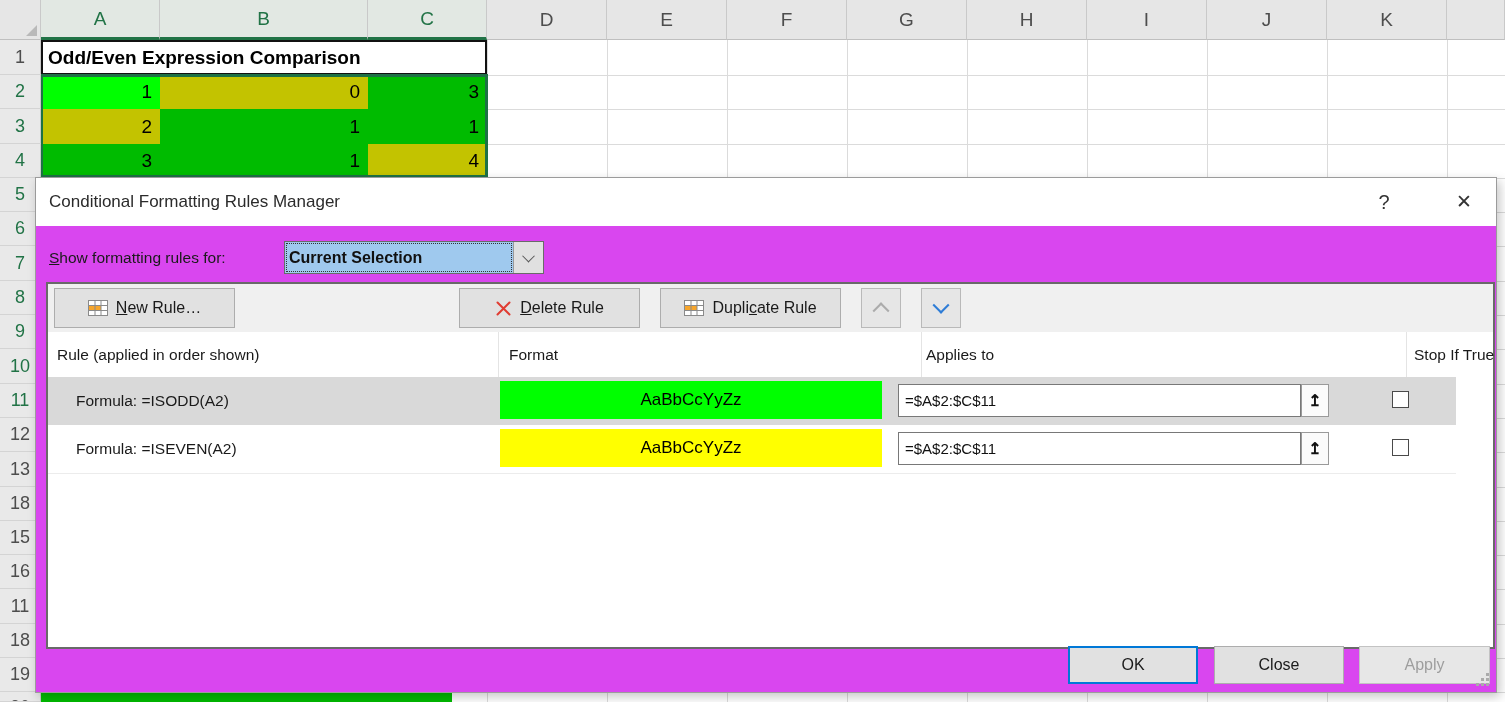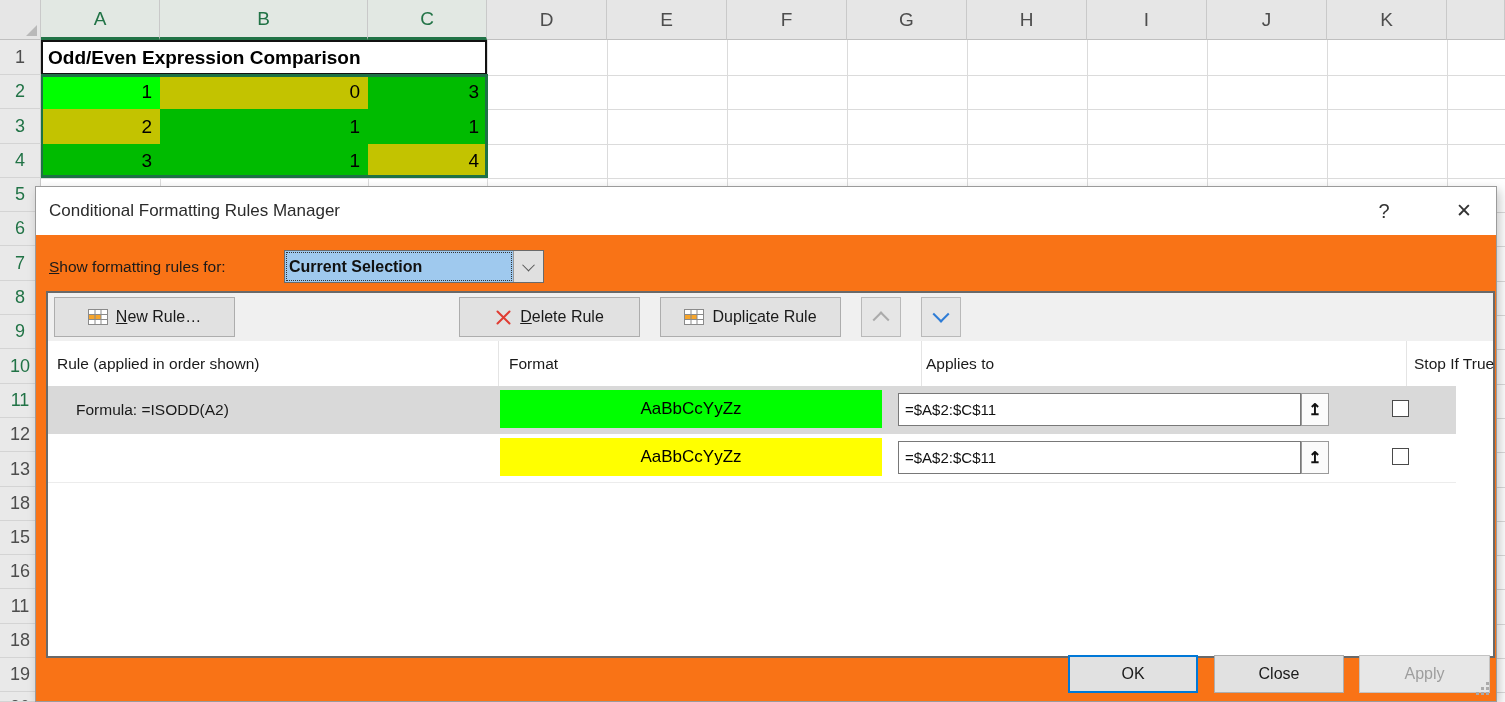--- a/index.html
+++ b/index.html
@@ -22,21 +22,21 @@
   .hln{position:absolute;left:41px;right:0;height:1px;background:#DBDBDB;}
   .cell{position:absolute;display:flex;align-items:center;justify-content:flex-end;
     padding-right:8px;box-sizing:border-box;font-size:19px;color:#000;z-index:2;}
   .titlecell{position:absolute;left:41px;top:40px;width:446px;height:35px;background:#fff;
     box-sizing:border-box;border:2px solid #111;display:flex;align-items:center;
     padding-left:5px;font-size:19px;font-weight:bold;color:#000;z-index:2;}
   .selbox{position:absolute;left:40px;top:74px;width:448px;height:104px;box-sizing:border-box;
     border:3px solid #1E7145;z-index:3;}
   .r20strip{position:absolute;left:41px;top:693px;width:411px;height:9px;background:#00BB00;z-index:2;}
   
-  #dialog{position:absolute;left:35px;top:186px;width:1462px;height:516px;background:#f97316;
+  #dialog{position:absolute;left:35px;top:177px;width:1462px;height:516px;background:#d946ef;
     box-sizing:border-box;border:1px solid #9B9B9B;box-shadow:3px 4px 10px rgba(0,0,0,.22);z-index:10;}
   .dlg-titlebar{position:absolute;left:0;top:0;width:100%;height:48px;background:#fff;}
   .dlg-title{position:absolute;left:13px;top:0;height:48px;line-height:48px;font-size:17px;color:#2b2b2b;}
   .dlg-help{position:absolute;left:1330px;top:0;width:36px;height:48px;line-height:48px;
     text-align:center;font-size:20px;color:#333;font-weight:300;}
   .dlg-close{position:absolute;left:1408px;top:0;width:40px;height:48px;line-height:48px;
     text-align:center;font-size:19px;color:#333;font-weight:300;}
   .showlbl{position:absolute;left:13px;top:63px;height:33px;line-height:33px;font-size:15.5px;color:#1a1a1a;}
   .u{text-decoration:underline;}
   .combo{position:absolute;left:248px;top:63px;width:260px;height:33px;box-sizing:border-box;
@@ -233,20 +233,21 @@
       <div class="rrow" style="top:93px">
         <div class="hl"></div>
         <span class="ftext">Formula: =ISODD(A2)</span>
         <div class="preview" style="background: rgb(0, 255, 0);">AaBbCcYyZz</div>
         <input type="text" value="=$A$2:$C$11" style="">
         <div class="picker">↥</div>
         <span class="cb"></span>
       </div>
 
       <div class="rrow" style="top:141px">
+        <span class="ftext">Formula: =ISEVEN(A2)</span>
         <div class="preview" style="background: rgb(255, 255, 0);">AaBbCcYyZz</div>
         <input type="text" value="=$A$2:$C$11" style="">
         <div class="picker">↥</div>
         <span class="cb"></span>
       </div>
       <div class="rowsep" style="top:189px"></div>
     </div>
 
     <div class="dlgbtn ok" style="left:1032px">OK</div>
     <div class="dlgbtn" style="left:1178px">Close</div>

